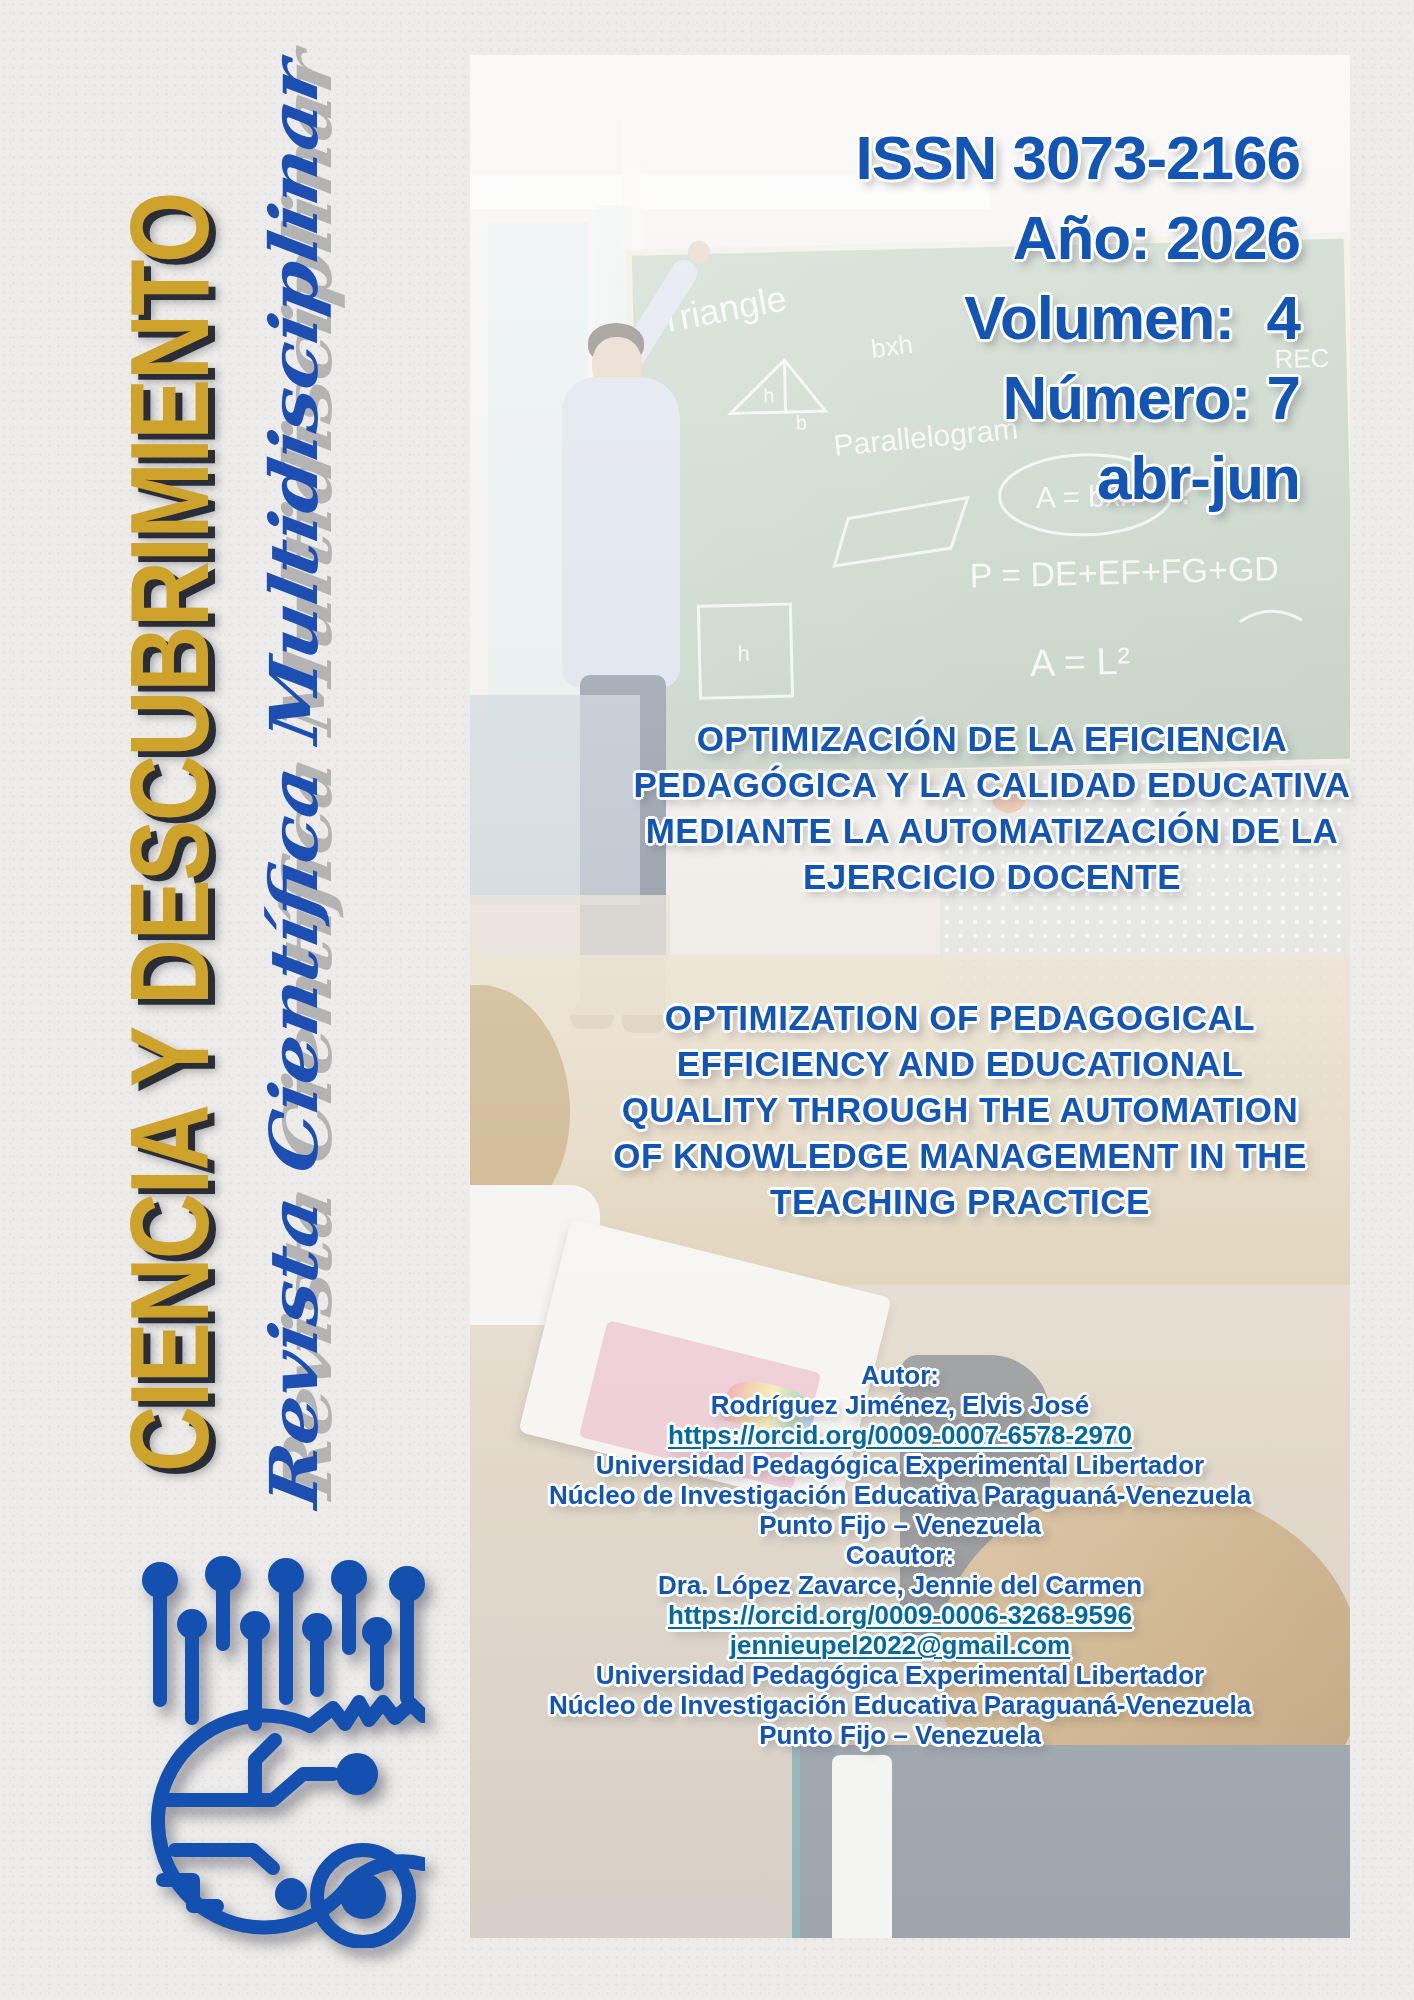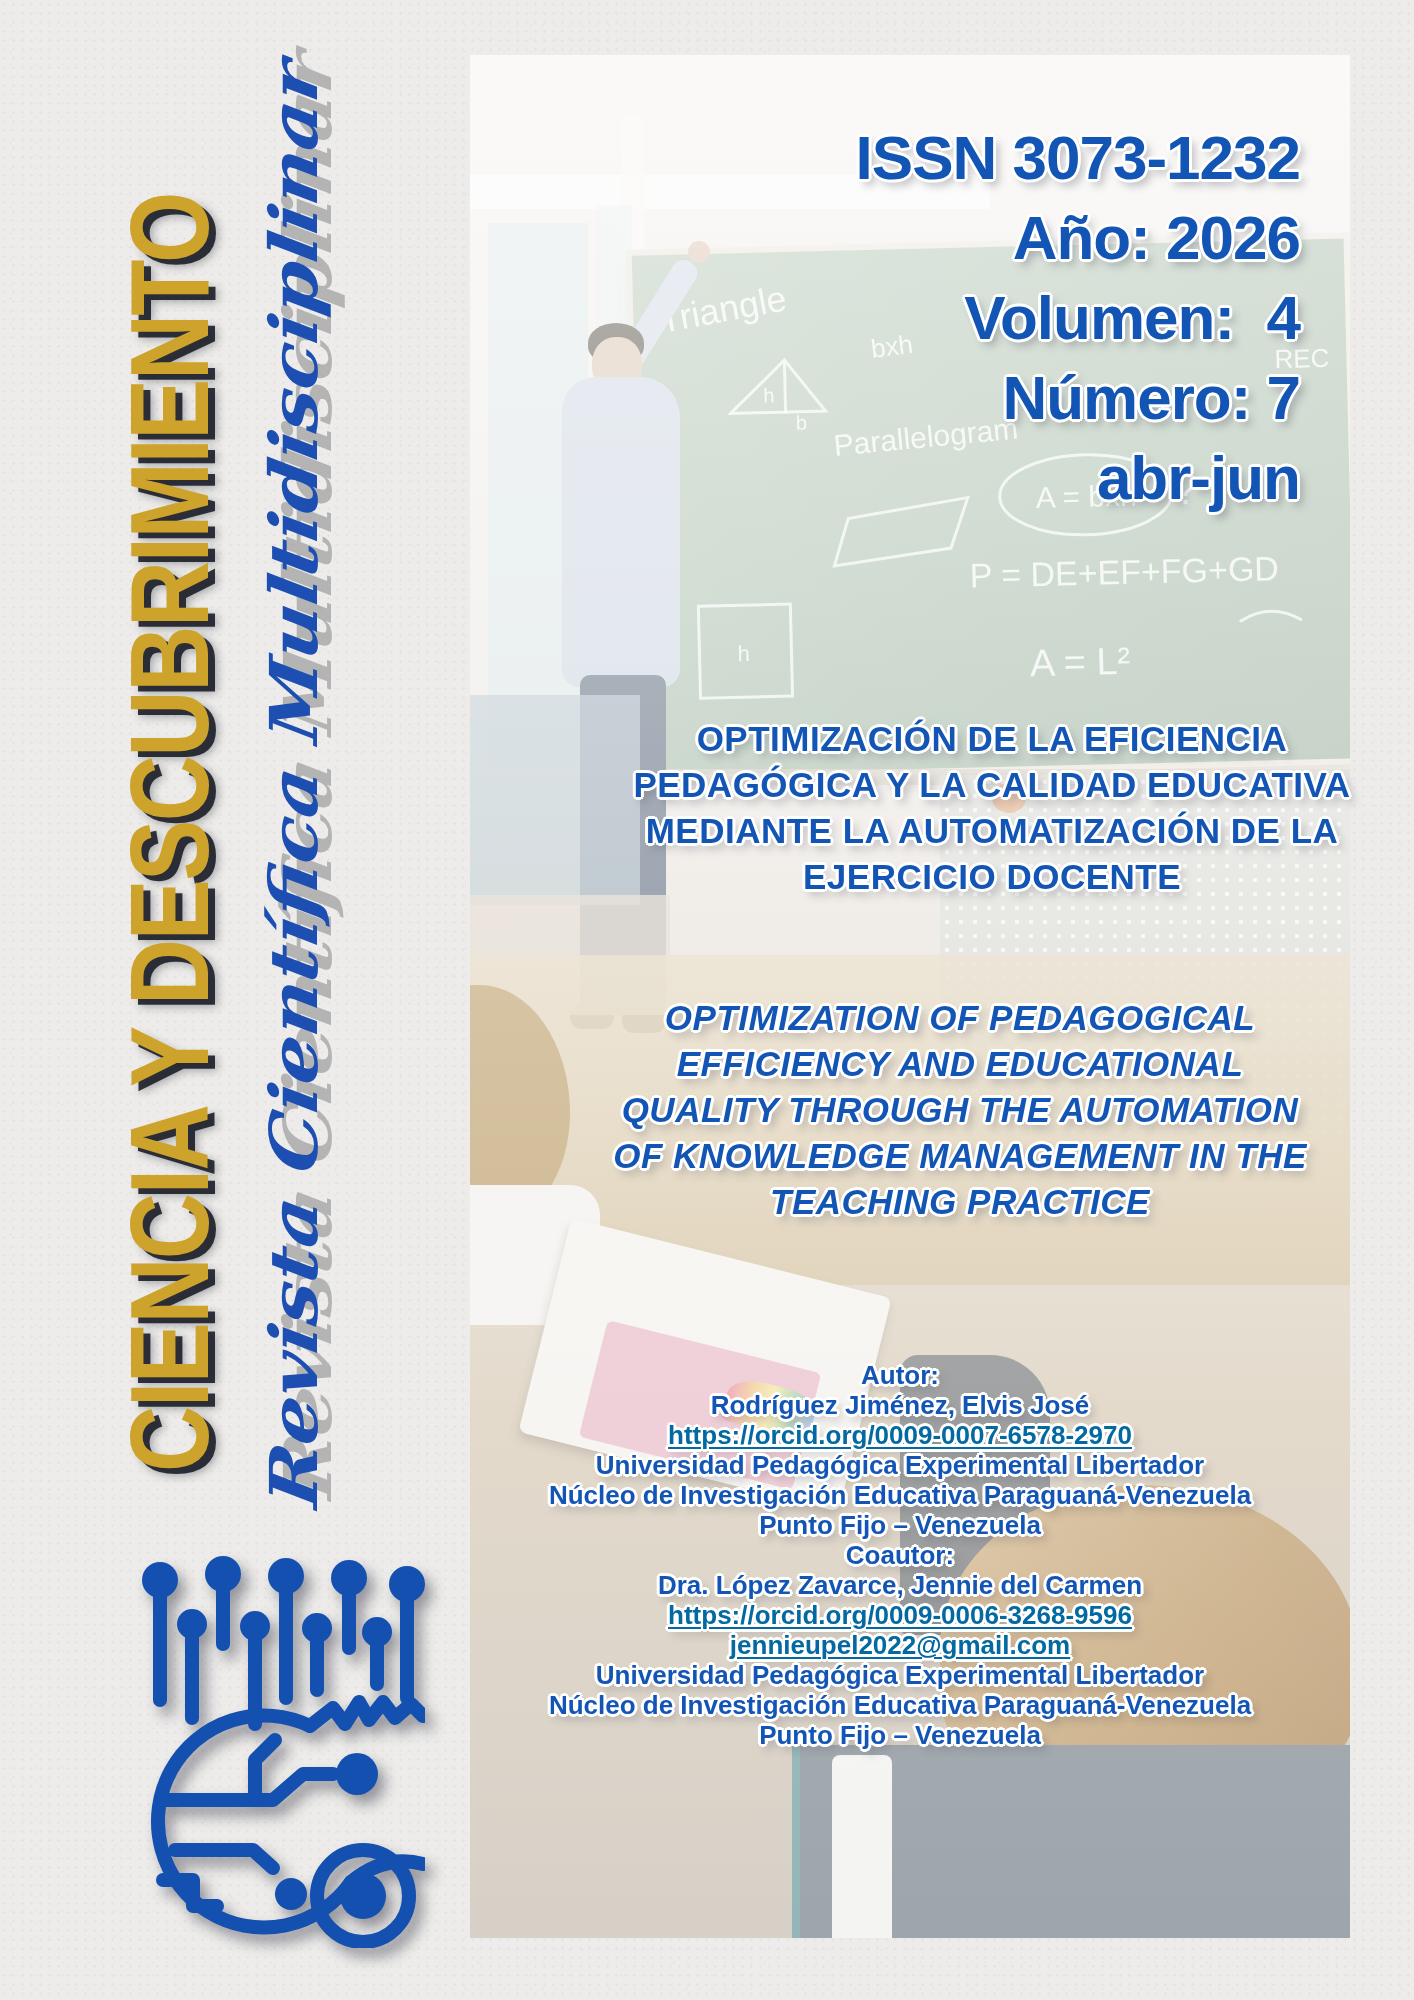--- a/index.html
+++ b/index.html
@@ -76,21 +76,21 @@
 
   
   .blue-strong{color:#1355b4;font-weight:700;}
   .ow{text-shadow:-2px -2px 0 #fff,2px -2px 0 #fff,-2px 2px 0 #fff,2px 2px 0 #fff,-3px 0 0 #fff,3px 0 0 #fff,0 -3px 0 #fff,0 3px 0 #fff,5px 6px 9px rgba(60,60,80,.35);}
   .issue-block{position:absolute;left:600px;top:118px;width:700px;text-align:right;
         font-size:62px;line-height:80px;letter-spacing:-1px;}
   .issue-block div{white-space:pre;}
   .title-es{position:absolute;left:562px;top:716px;width:860px;text-align:center;
         font-size:35px;line-height:46px;letter-spacing:.5px;}
   .title-en{position:absolute;left:530px;top:995px;width:860px;text-align:center;
-        font-size:35px;line-height:46px;letter-spacing:.5px;font-style:italic;}
+        font-size:35px;line-height:46px;letter-spacing:.5px;}
   .authors{position:absolute;left:495px;top:1360px;width:810px;text-align:center;
         font-size:26px;line-height:30px;}
   .authors a{color:#0369a1;text-decoration:underline;text-underline-offset:3px;text-decoration-thickness:2px;}
 </style>
 </head>
 <body>
 
 <div class="page">
 
   <div class="photo">
@@ -186,21 +186,21 @@
         <path class="st" d="M 58 332 h 30 v 26 h 24"></path>
         <circle class="fl" cx="186" cy="346" r="16"></circle>
         <path class="st" d="M 246 334 Q 280 306 318 316"></path>
         <circle class="st" cx="258" cy="348" r="46"></circle>
         <circle class="fl" cx="258" cy="348" r="23"></circle>
       </g>
     </svg>
   </div>
 
   <div class="issue-block blue-strong ow">
-    <div>ISSN 3073-1232</div>
+    <div>ISSN 3073-2166</div>
     <div>Año: 2026</div>
     <div>Volumen:  4</div>
     <div>Número: 7</div>
     <div>abr-jun</div>
   </div>
 
   <div class="title-es blue-strong ow">
     <div>OPTIMIZACIÓN DE LA EFICIENCIA</div>
     <div>PEDAGÓGICA Y LA CALIDAD EDUCATIVA</div>
     <div>MEDIANTE LA AUTOMATIZACIÓN DE LA</div>

